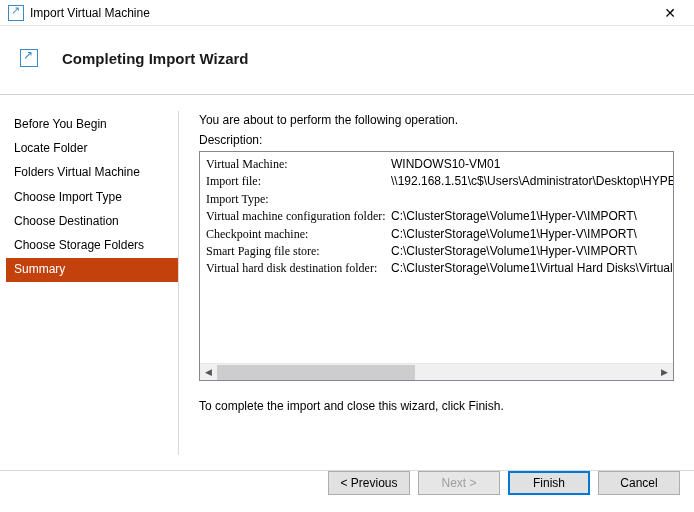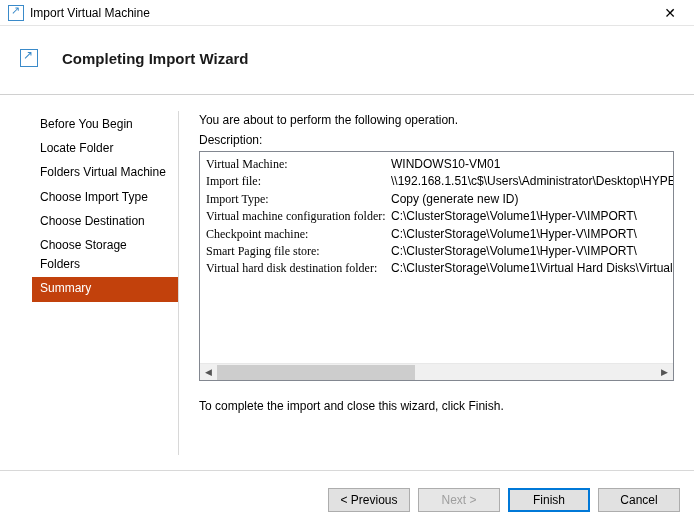--- a/index.html
+++ b/index.html
@@ -84,21 +84,20 @@
     .sidebar {
       width: 172px;
       padding-top: 10px;
     }
     .sidebar-item {
       padding: 2px 8px 3px 8px;
       cursor: default;
       color: #000;
       font-size: 12px;
       line-height: 1.6;
-      margin-left: 26px;
     }
     .sidebar-item.selected {
       background: #c2410c;
       color: #fff;
     }
     .vdiv {
       width: 1px;
       background: #d8d8d8;
       margin: 8px 0;
     }
@@ -168,21 +167,21 @@
       margin-top: 18px;
     }
     .footer {
       position: absolute;
       left: 0;
       right: 0;
       bottom: 0;
       height: 42px;
       border-top: 1px solid #d8d8d8;
       display: flex;
-      align-items: flex-end;
+      align-items: flex-start;
       justify-content: flex-end;
       padding: 0 14px;
       gap: 8px;
     }
     .btn {
       min-width: 82px;
       height: 24px;
       border: 1px solid #adadad;
       background: #e1e1e1;
       font-family: inherit;
@@ -240,21 +239,20 @@
         <div class="desc-row">
           <div class="desc-key">Virtual Machine:</div>
           <div class="desc-val">WINDOWS10-VM01</div>
         </div>
         <div class="desc-row">
           <div class="desc-key">Import file:</div>
           <div class="desc-val">\\192.168.1.51\c$\Users\Administrator\Desktop\HYPER-V EXPORT</div>
         </div>
         <div class="desc-row">
           <div class="desc-key">Import Type:</div>
-          <div class="desc-val">Copy (generate new ID)</div>
         </div>
         <div class="desc-row">
           <div class="desc-key">Virtual machine configuration folder:</div>
           <div class="desc-val">C:\ClusterStorage\Volume1\Hyper-V\IMPORT\</div>
         </div>
         <div class="desc-row">
           <div class="desc-key">Checkpoint machine:</div>
           <div class="desc-val">C:\ClusterStorage\Volume1\Hyper-V\IMPORT\</div>
         </div>
         <div class="desc-row">

